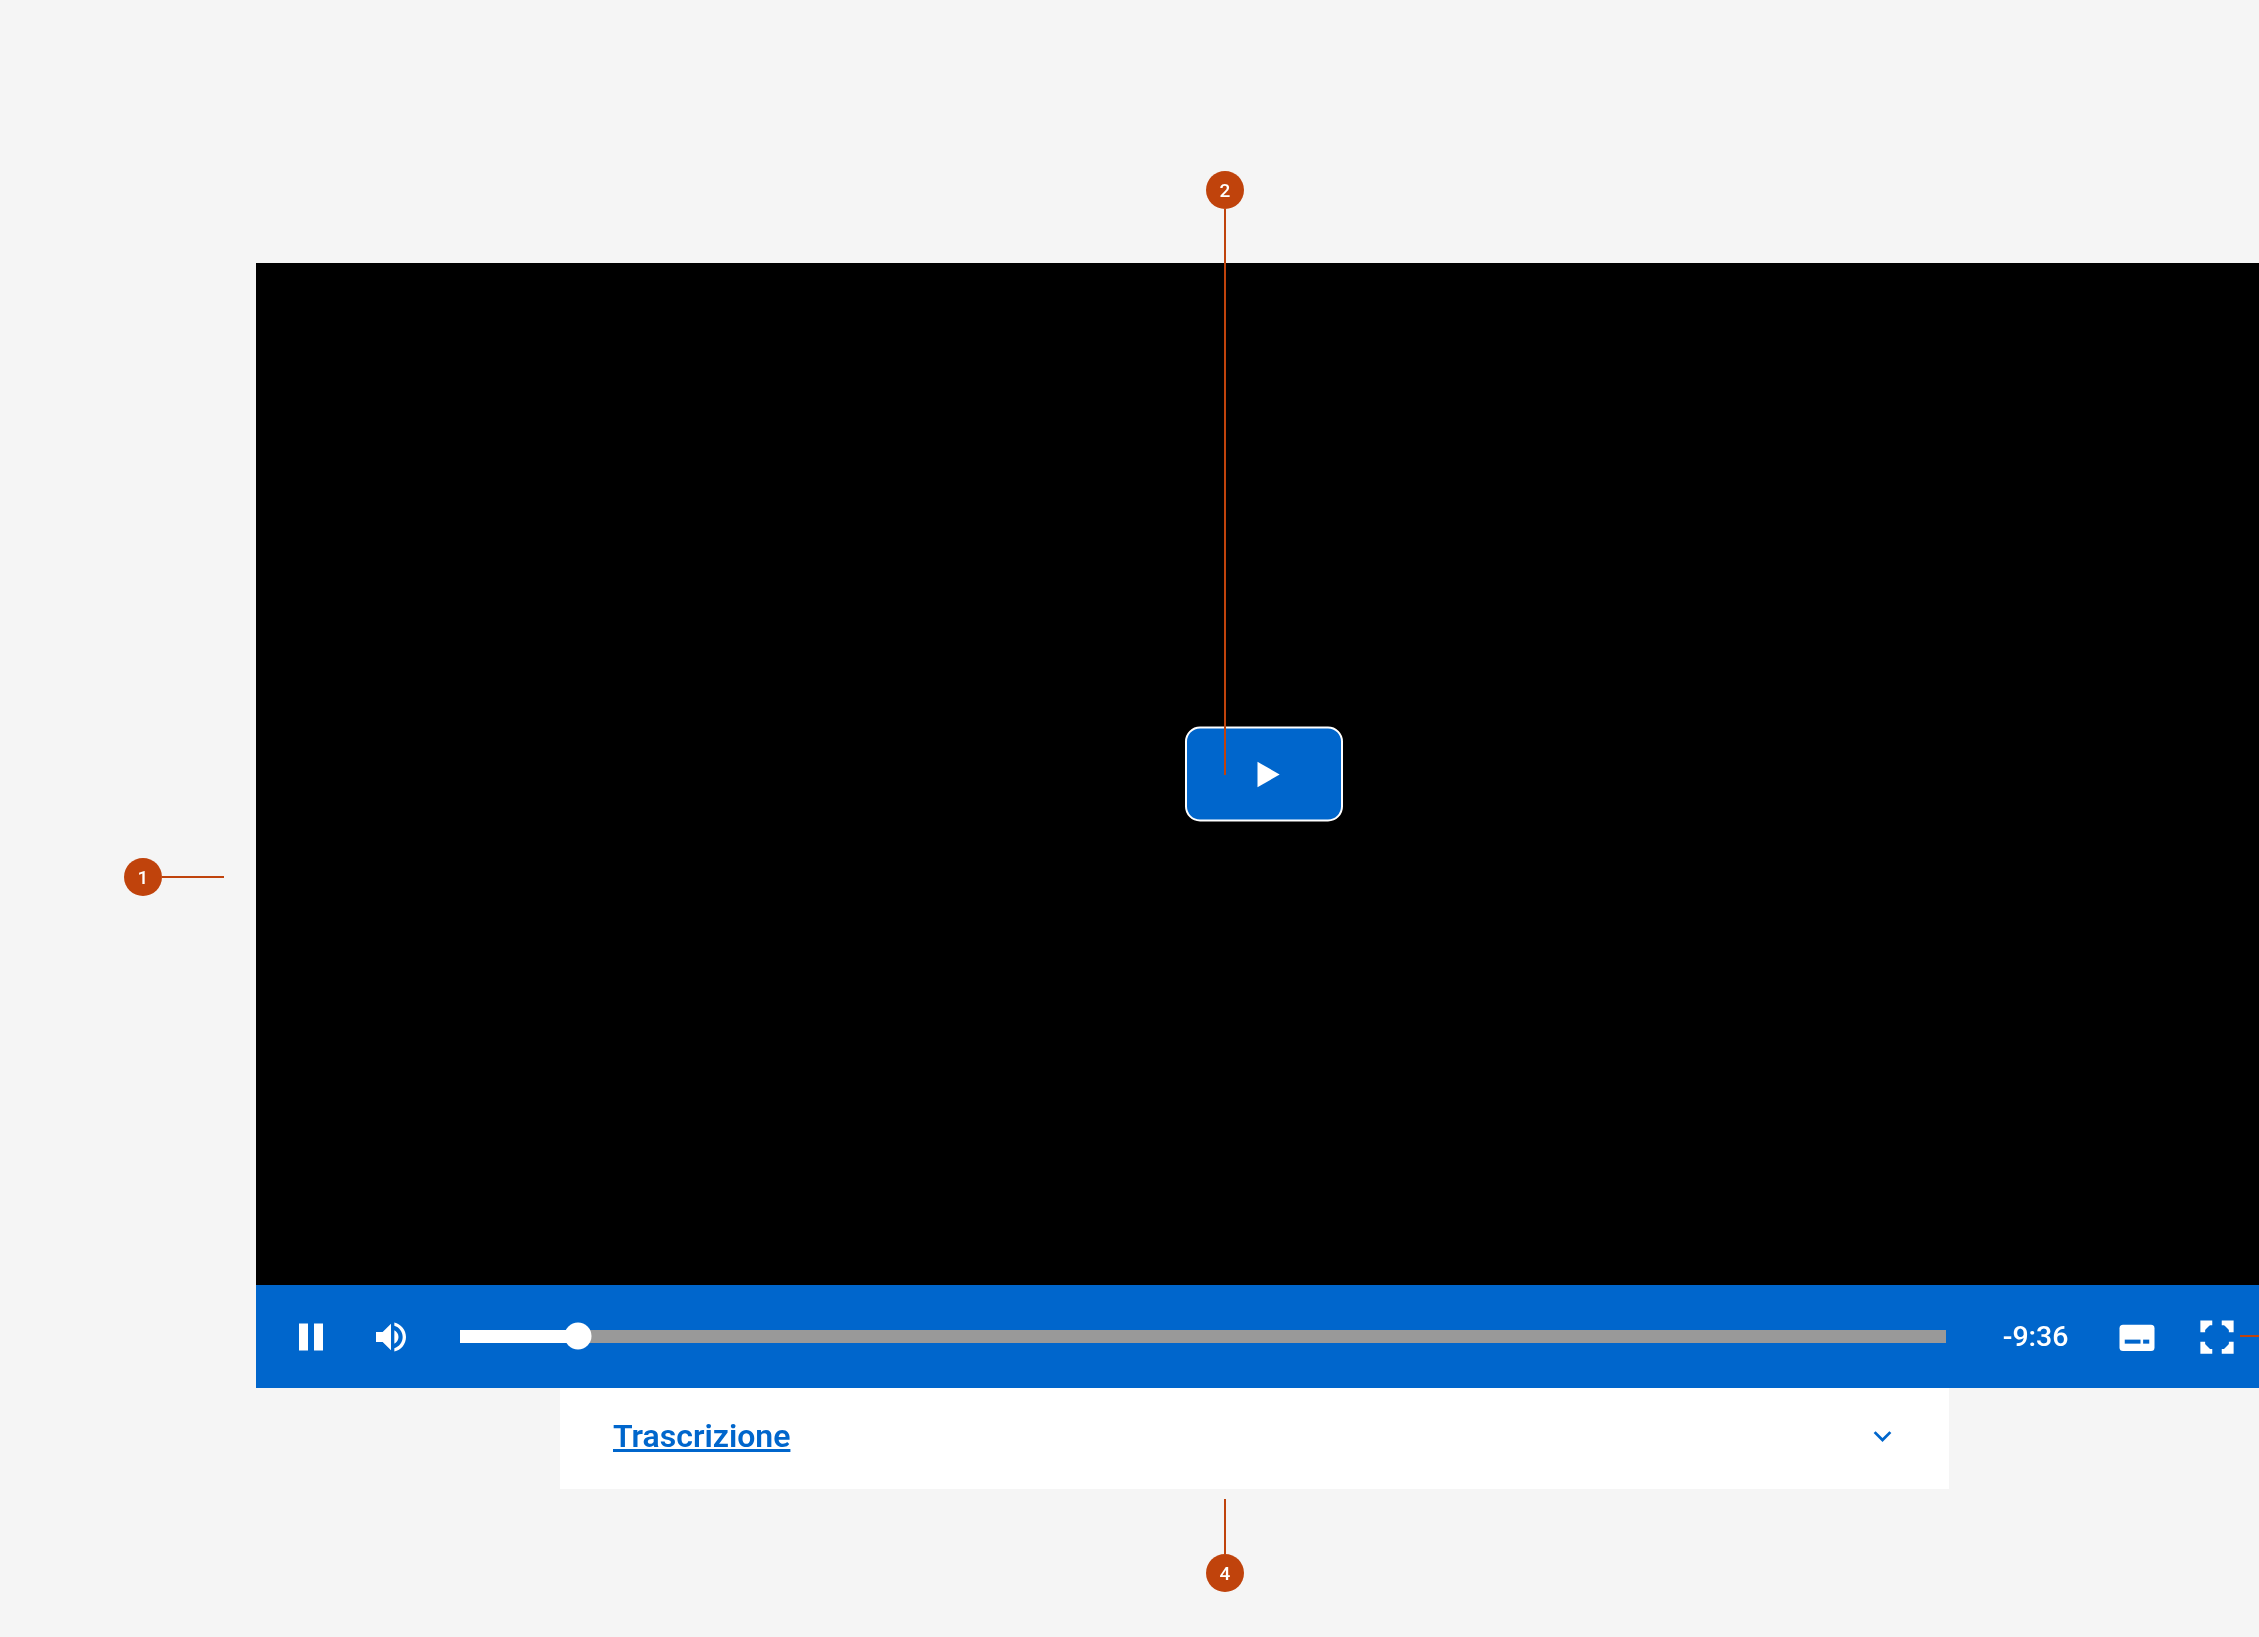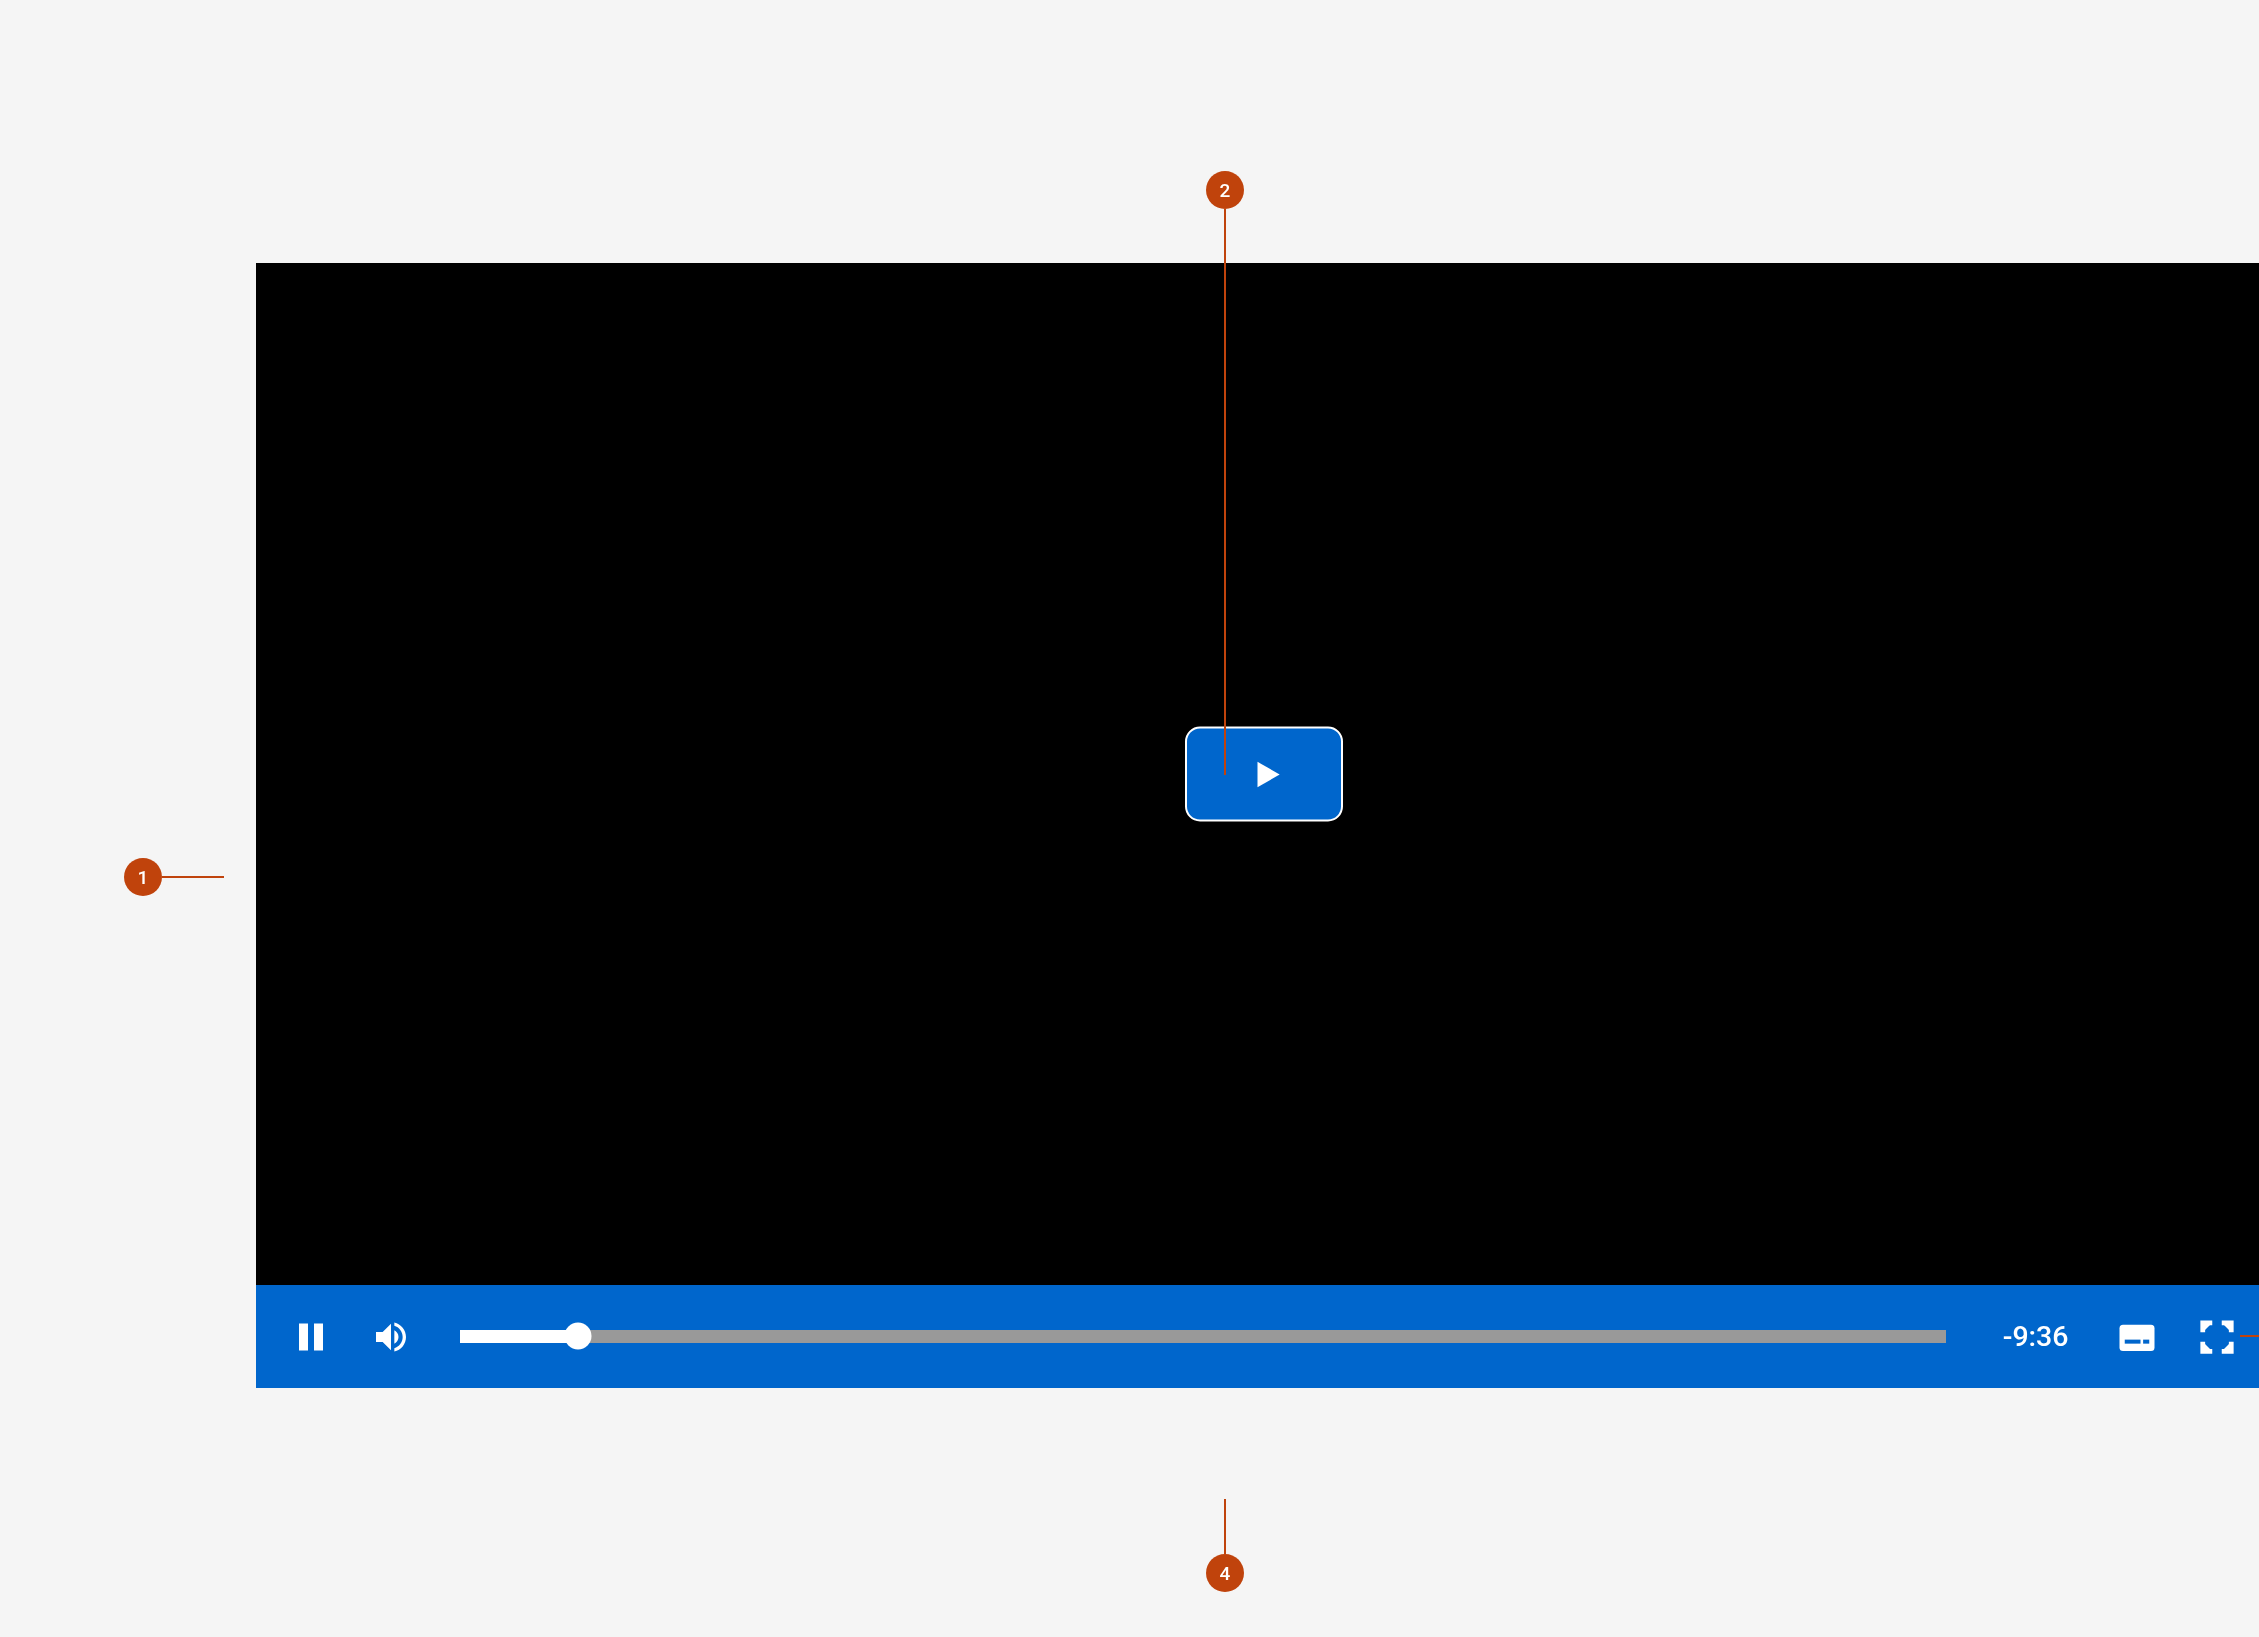--- a/index.html
+++ b/index.html
@@ -189,20 +189,26 @@
     <button class="control-button">
       <svg viewBox="0 0 24 24" width="38" height="38" fill="none" stroke="#fff" stroke-width="3">
         <path d="M3 9V3h6"></path>
         <path d="M21 9V3h-6"></path>
         <path d="M3 15v6h6"></path>
         <path d="M21 15v6h-6"></path>
       </svg>
     </button>
   </div>
 
+  <div class="transcript-panel">
+    <span class="transcript-link">Trascrizione</span>
+    <svg class="transcript-chevron" viewBox="0 0 24 24">
+      <polyline points="5 9 12 16 19 9"></polyline>
+    </svg>
+  </div>
 </div>
 
 <div class="annotation-badge" style="left:124px; top:858px;">1</div>
 <div class="annotation-line" style="left:162px; top:876px; width:62px; height:1.9px;"></div>
 
 <div class="annotation-badge" style="left:1206px; top:171px;">2</div>
 <div class="annotation-line" style="left:1224px; top:209px; width:1.9px; height:566px;"></div>
 
 <div class="annotation-line" style="left:2240px; top:1335px; width:48px; height:1.9px;"></div>
 

